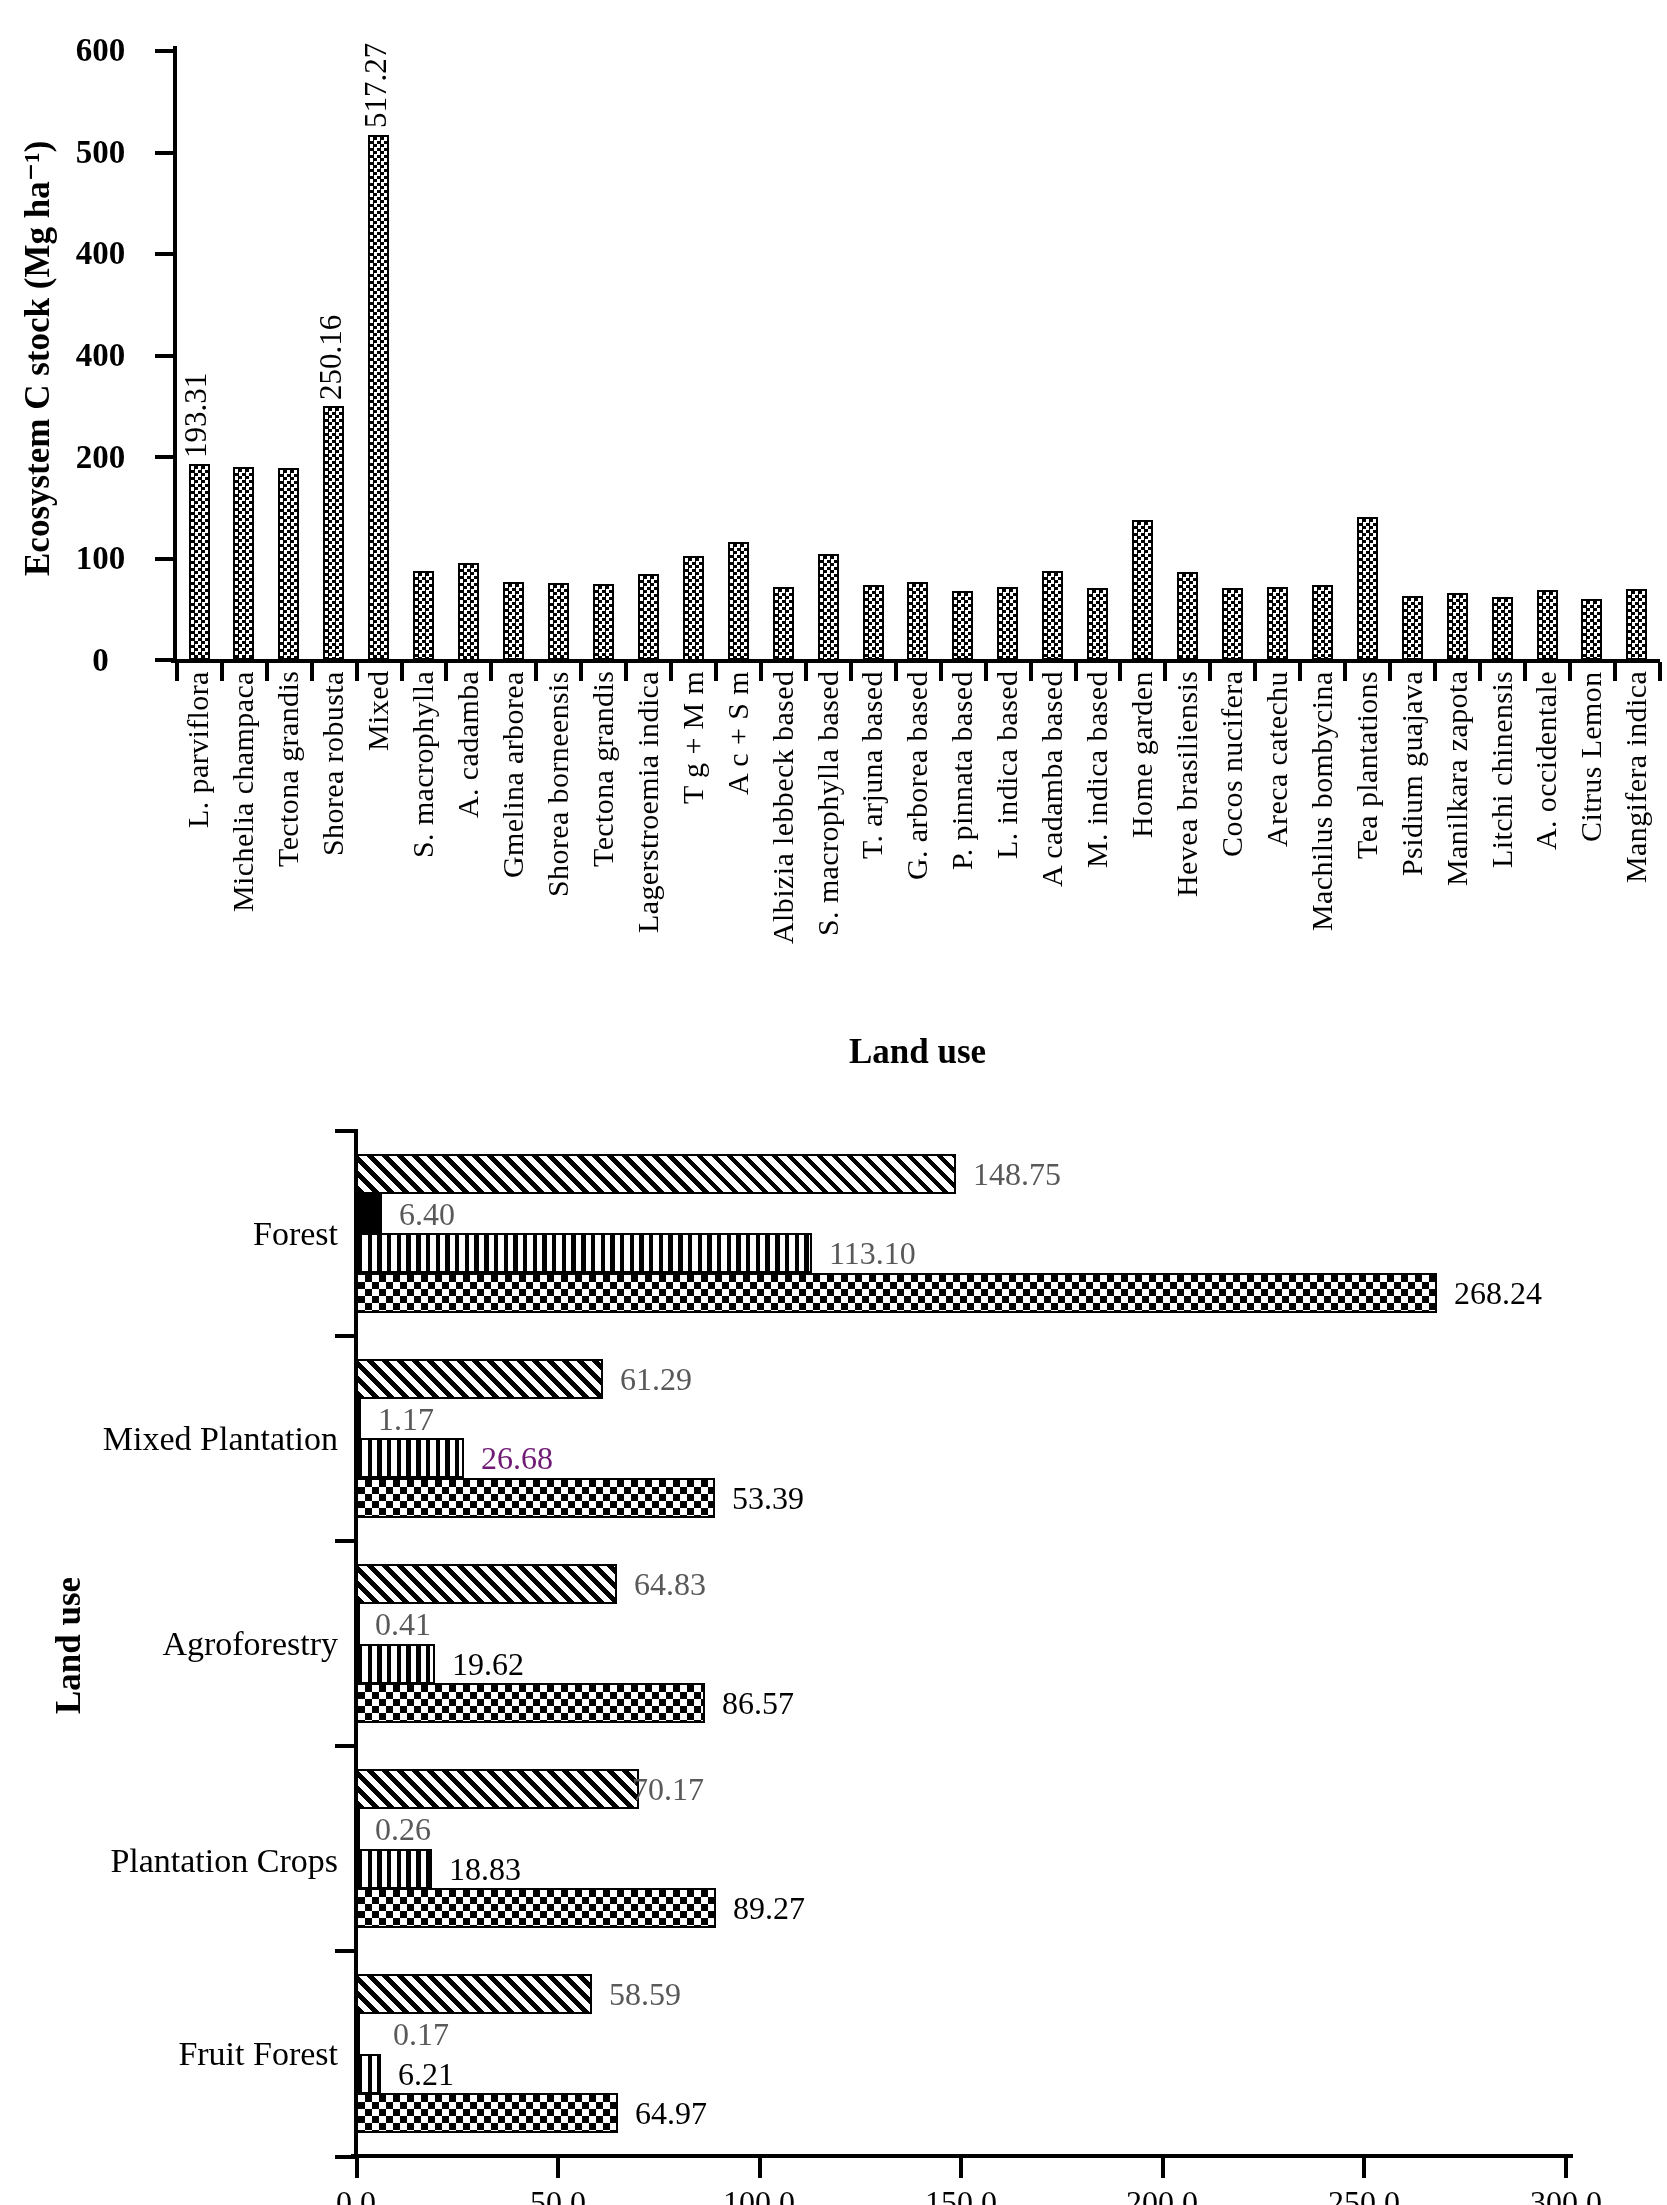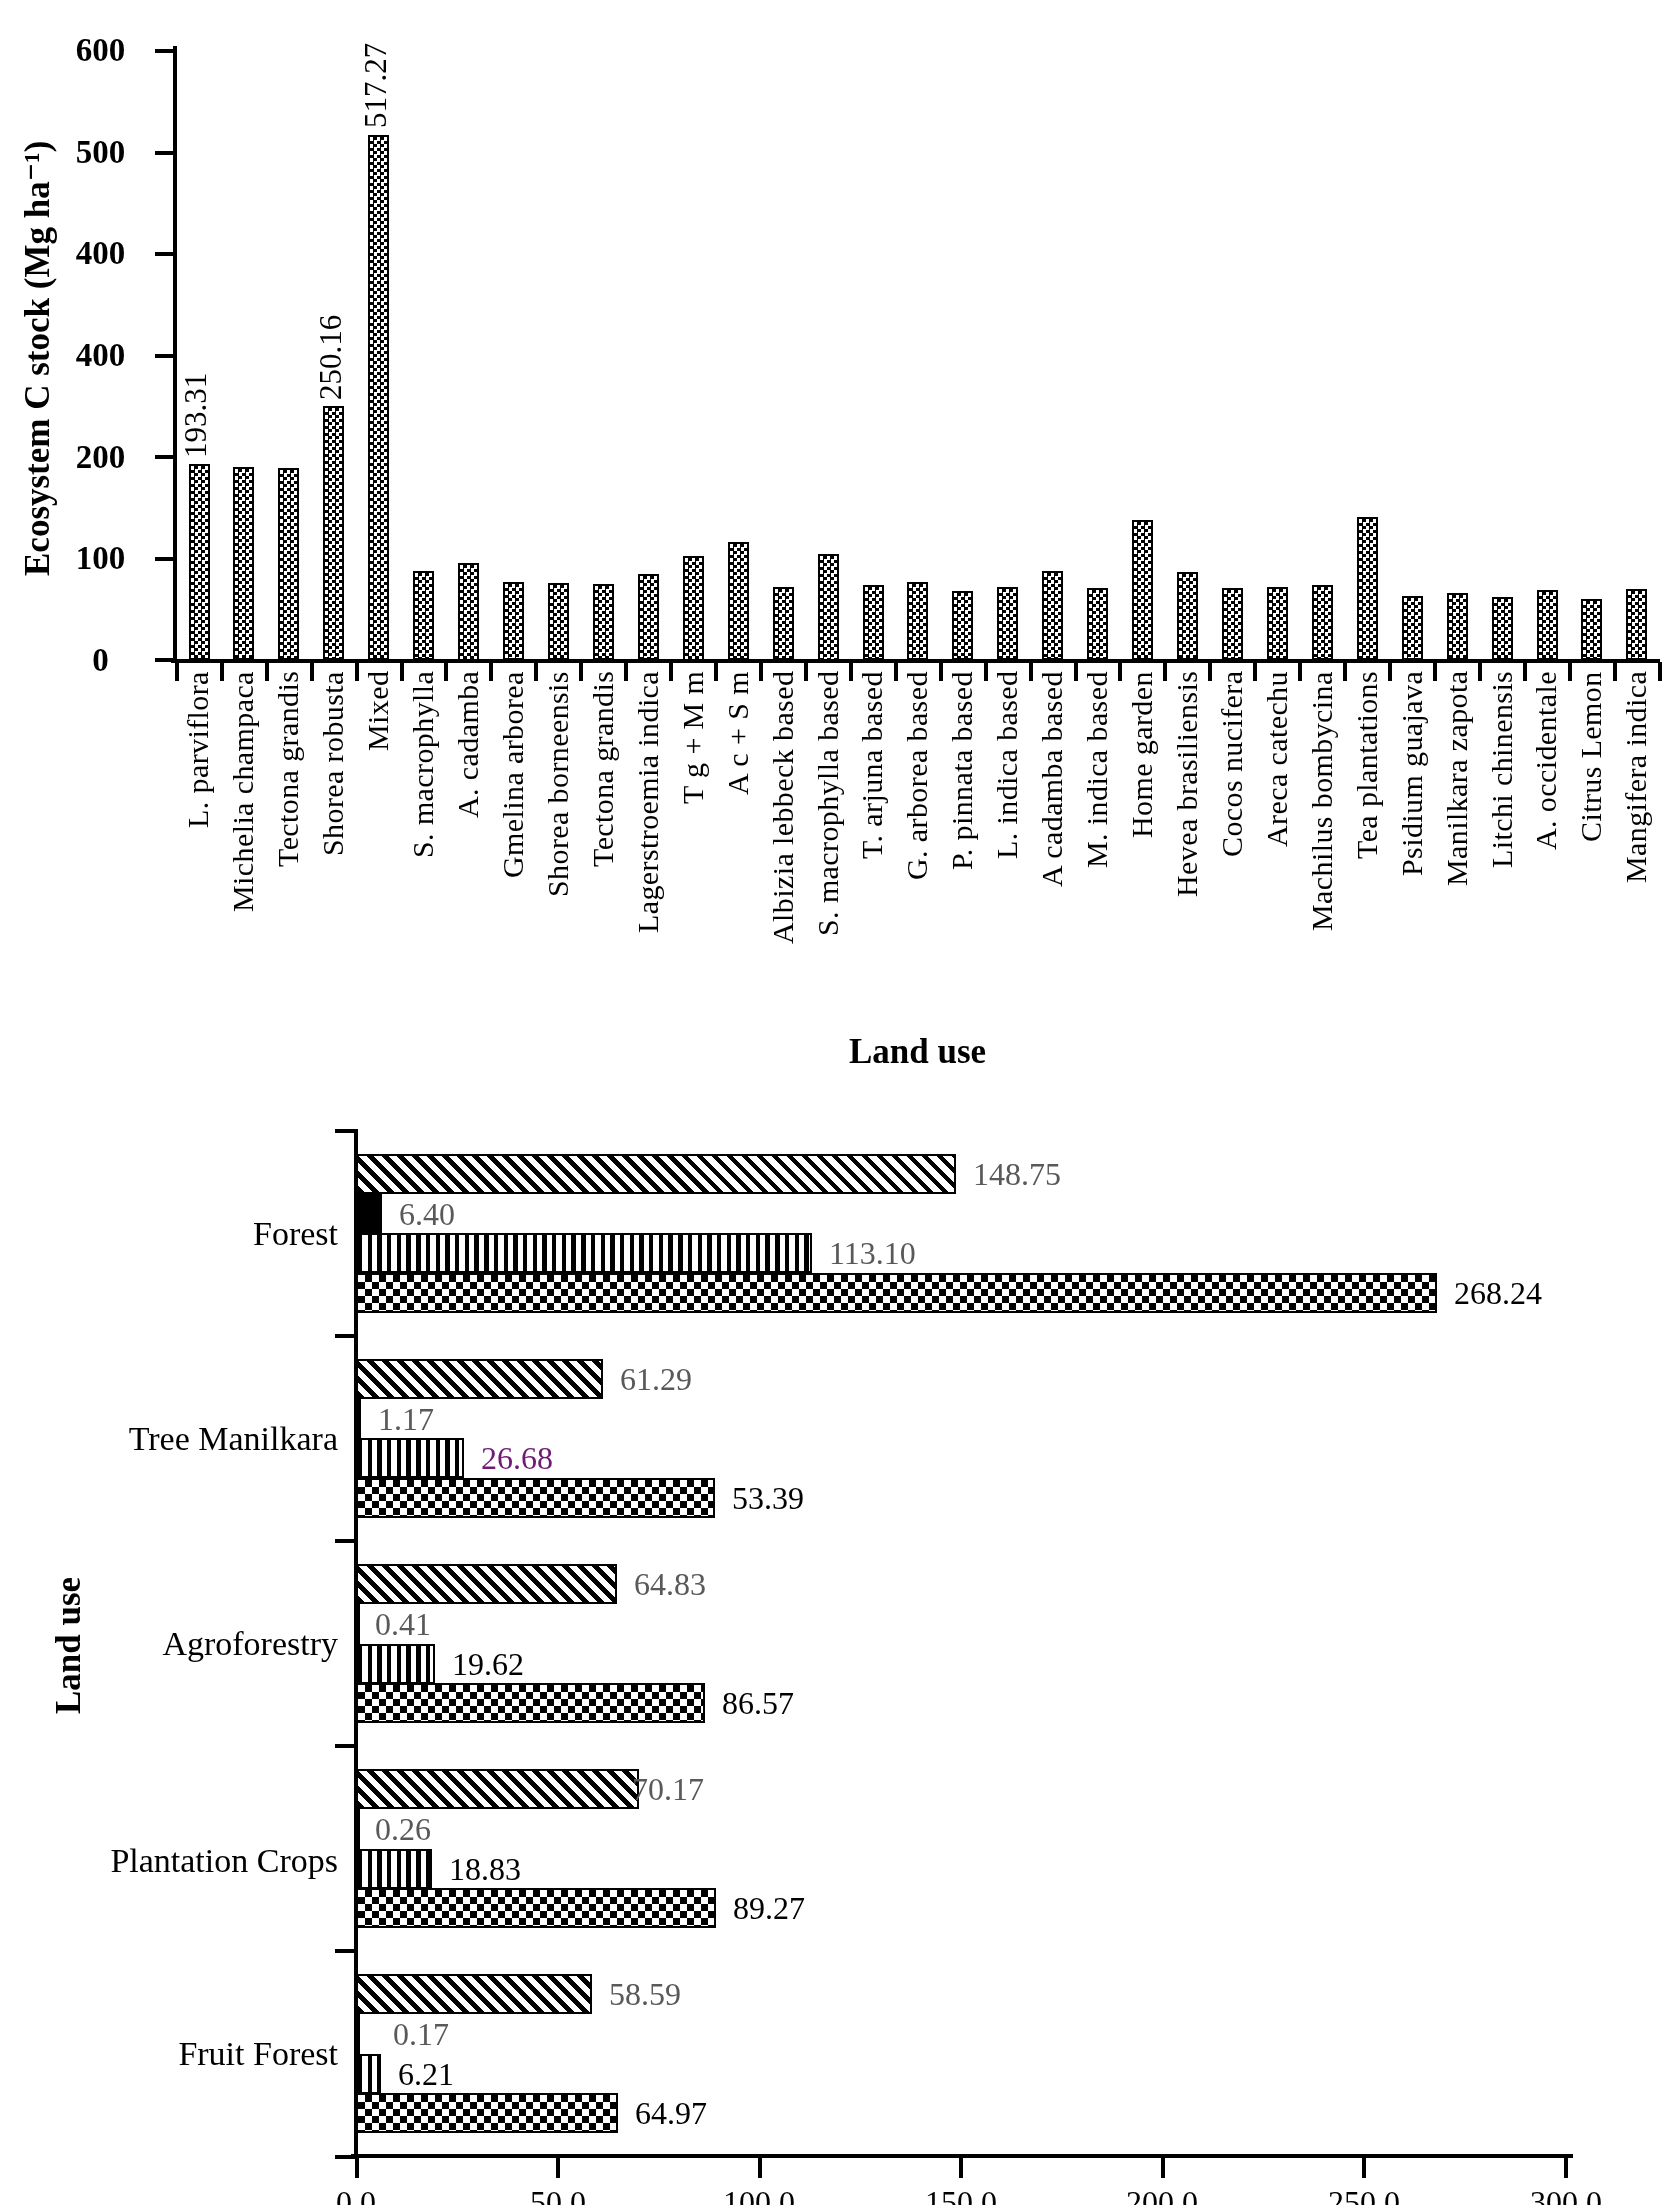--- a/index.html
+++ b/index.html
@@ -193,21 +193,21 @@
         <div class="htext btm-xtick" style="left: 693px; top: 1103px; width: 132px; height: 37px; line-height: 37px;">100.0</div>
         <div class="tick" style="left: 959px; top: 1077px; width: 4px; height: 20px;"></div>
         <div class="htext btm-xtick" style="left: 895px; top: 1103px; width: 132px; height: 37px; line-height: 37px;">150.0</div>
         <div class="tick" style="left: 1161px; top: 1077px; width: 4px; height: 20px;"></div>
         <div class="htext btm-xtick" style="left: 1096px; top: 1103px; width: 132px; height: 37px; line-height: 37px;">200.0</div>
         <div class="tick" style="left: 1362px; top: 1077px; width: 4px; height: 20px;"></div>
         <div class="htext btm-xtick" style="left: 1298px; top: 1103px; width: 132px; height: 37px; line-height: 37px;">250.0</div>
         <div class="tick" style="left: 1564px; top: 1077px; width: 4px; height: 20px;"></div>
         <div class="htext btm-xtick" style="left: 1500px; top: 1103px; width: 132px; height: 37px; line-height: 37px;">300.0</div>
         <div class="htext btm-cat" style="left: 71px; top: 133px; width: 267px; height: 40px; line-height: 40px;">Forest</div>
-        <div class="htext btm-cat" style="left: 71px; top: 338px; width: 267px; height: 40px; line-height: 40px;">Tree Manilkara</div>
+        <div class="htext btm-cat" style="left: 71px; top: 338px; width: 267px; height: 40px; line-height: 40px;">Mixed Plantation</div>
         <div class="htext btm-cat" style="left: 71px; top: 543px; width: 267px; height: 40px; line-height: 40px;">Agroforestry</div>
         <div class="htext btm-cat" style="left: 71px; top: 760px; width: 267px; height: 40px; line-height: 40px;">Plantation Crops</div>
         <div class="htext btm-cat" style="left: 71px; top: 953px; width: 267px; height: 40px; line-height: 40px;">Fruit Forest</div>
         <div class="hbar p-diag" style="left: 356px; top: 73px; width: 600px; height: 40px;"></div>
         <div class="htext btm-val" style="left: 973px; top: 73px; height: 40px; color: rgb(89, 89, 89);">148.75</div>
         <div class="hbar p-diag" style="left: 356px; top: 278px; width: 247px; height: 40px;"></div>
         <div class="htext btm-val" style="left: 620px; top: 278px; height: 40px; color: rgb(89, 89, 89);">61.29</div>
         <div class="hbar p-diag" style="left: 356px; top: 483px; width: 261px; height: 40px;"></div>
         <div class="htext btm-val" style="left: 634px; top: 483px; height: 40px; color: rgb(89, 89, 89);">64.83</div>
         <div class="hbar p-diag" style="left: 356px; top: 688px; width: 283px; height: 40px;"></div>

